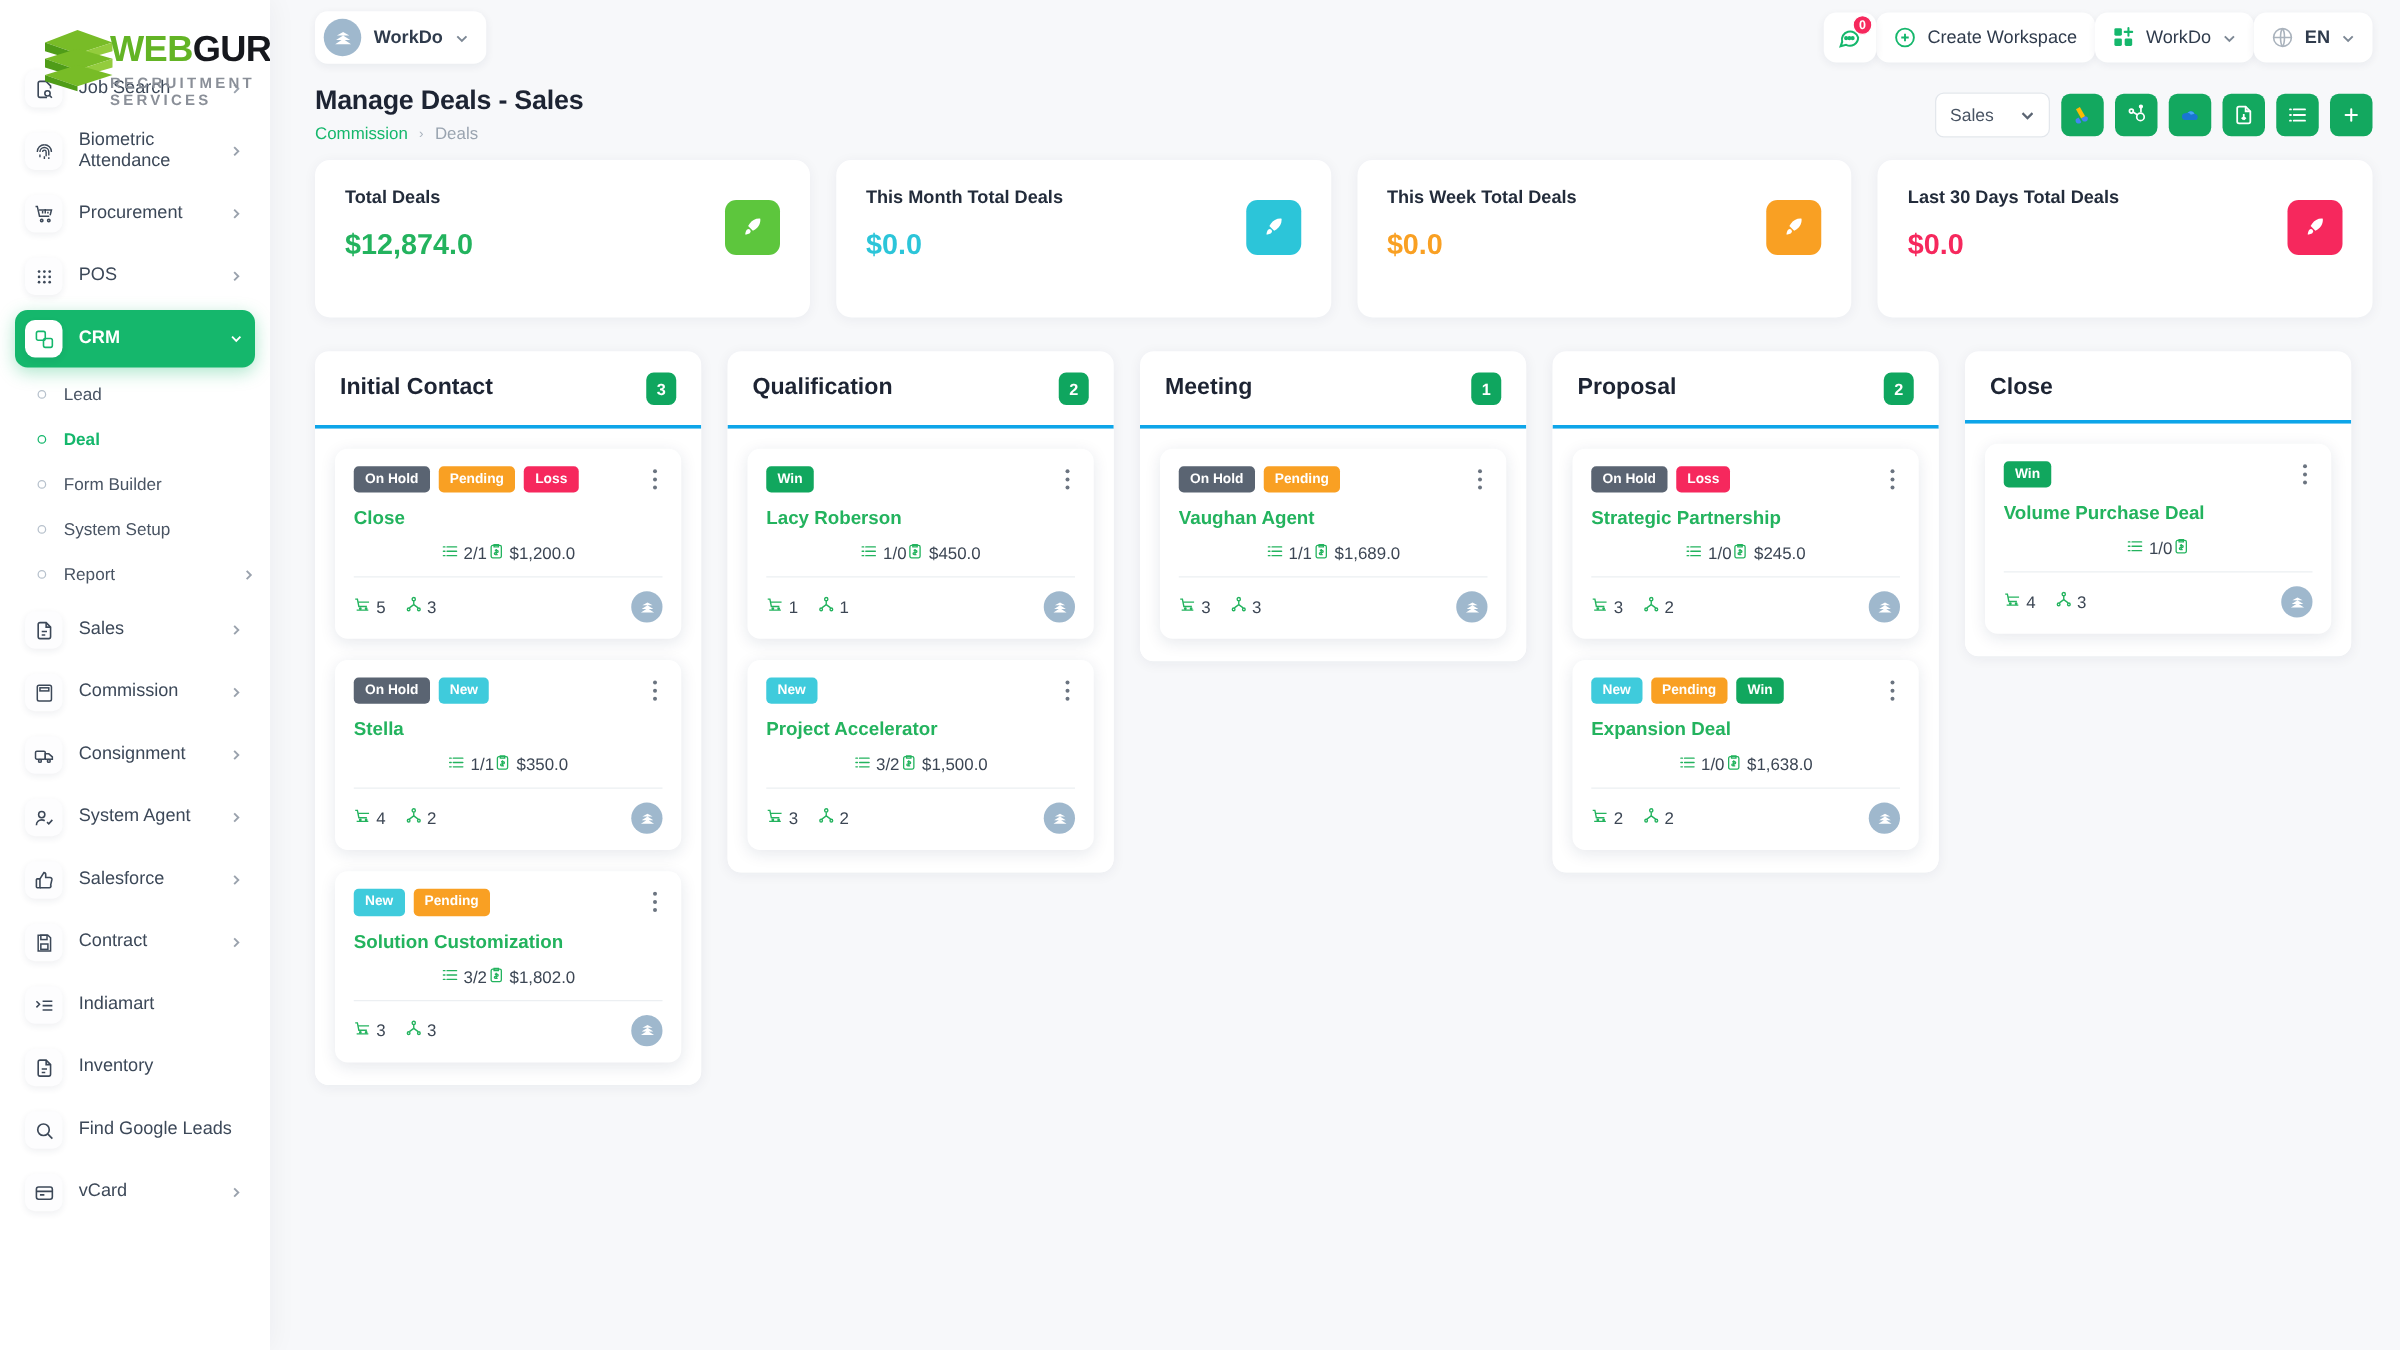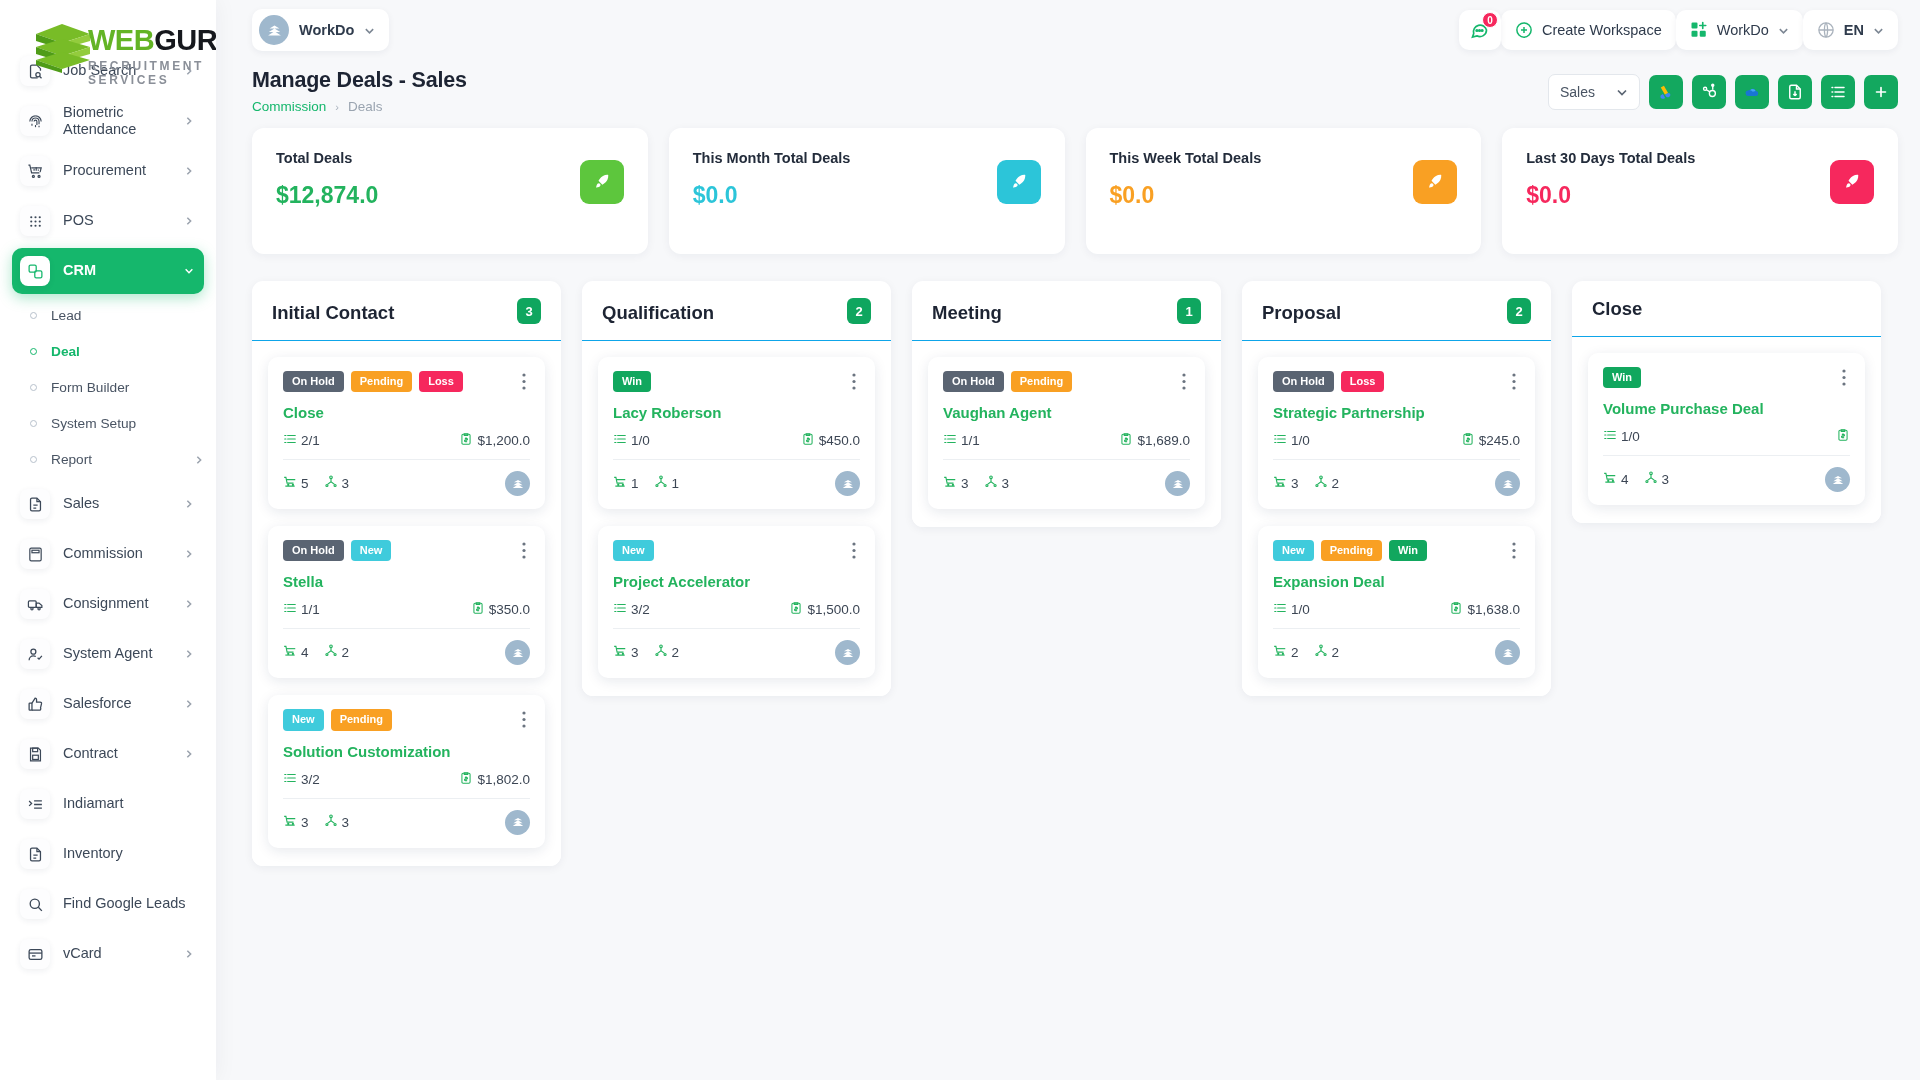--- a/index.html
+++ b/index.html
@@ -152,22 +152,22 @@
   .board {
     flex: 1; display: flex; gap: 21px; padding: 27px 0 20px 36px;
     overflow: hidden; align-items: flex-start;
   }
   .col {
     width: 309px; flex: 0 0 309px; background: #fff; border-radius: 11px;
     box-shadow: 0 2px 10px rgba(24,39,75,.06);
     overflow: hidden; align-self: flex-start;
   }
   .col-head {
-    display: flex; align-items: flex-end; justify-content: space-between;
-    padding: 17px 20px 16px 20px; border-bottom: 1px solid #0ea5e9;
+    display: flex; align-items: flex-start; justify-content: space-between;
+    padding: 17px 20px 16px 20px; border-bottom: 3px solid #0ea5e9;
   }
   .col-title { font-size: 18.5px; font-weight: 700; color: #1d2433; }
   .col-count {
     min-width: 24px; height: 26px; border-radius: 6px; background: #0fa65f; color: #fff;
     font-size: 13px; font-weight: 600; display: flex; align-items: center; justify-content: center;
     padding: 0 7px;
   }
   .col-body { padding: 16px 16px 18px 16px; display: flex; flex-direction: column; gap: 17px; background: #fff; }
   .dcard {
     background: #fff; border-radius: 10px; padding: 14px 15px 13px 15px;
@@ -180,21 +180,21 @@
   }
   .tag.onhold { background: #5a6472; }
   .tag.pending { background: #f9a023; }
   .tag.loss { background: #f6285d; }
   .tag.win { background: #11a75e; }
   .tag.new { background: #3fcbdc; }
   .kebab { margin-left: auto; padding: 2px 4px; cursor: pointer; color: #6b7480; }
   .kebab svg { width: 4px; height: 17px; display: block; }
   .dtitle { font-size: 15px; font-weight: 700; color: #23b35e; margin-top: 12px; }
   .drow1 {
-    display: flex; align-items: center; justify-content: space-between;
+    display: flex; align-items: center; justify-content: center;
     margin-top: 11px; padding-bottom: 10px; border-bottom: 1px solid #eceff2;
   }
   .mini { display: flex; align-items: center; gap: 4px; font-size: 13.5px; color: #3c4654; }
   .mini svg { width: 14px; height: 14px; color: #23b35e; flex: 0 0 14px; }
   .drow2 { display: flex; align-items: center; margin-top: 11px; gap: 15px; }
   .avatar-sm {
     width: 25px; height: 25px; border-radius: 50%; background: #9fb8cd; margin-left: auto;
     display: flex; align-items: center; justify-content: center; color: #fff;
   }
   .avatar-sm svg { width: 14px; height: 14px; }

